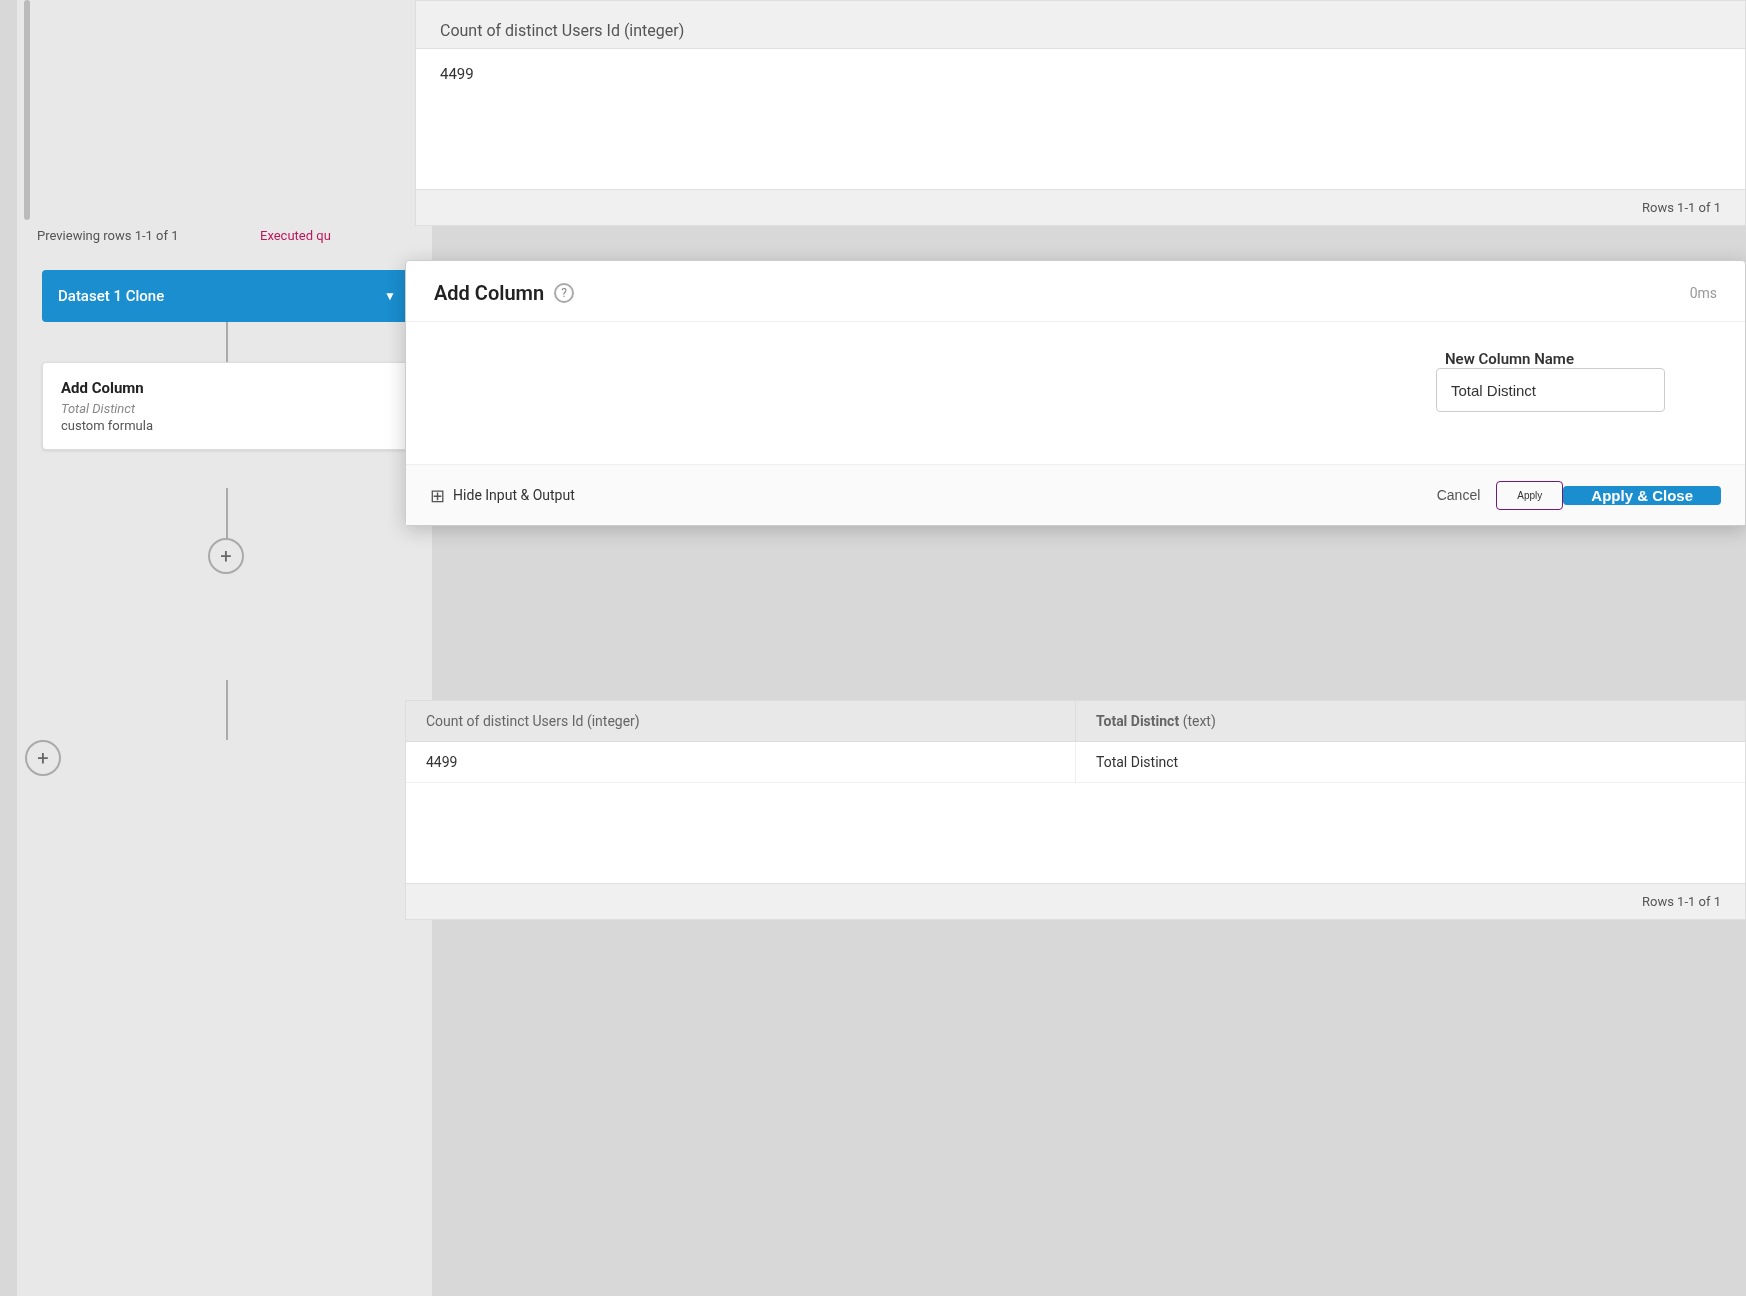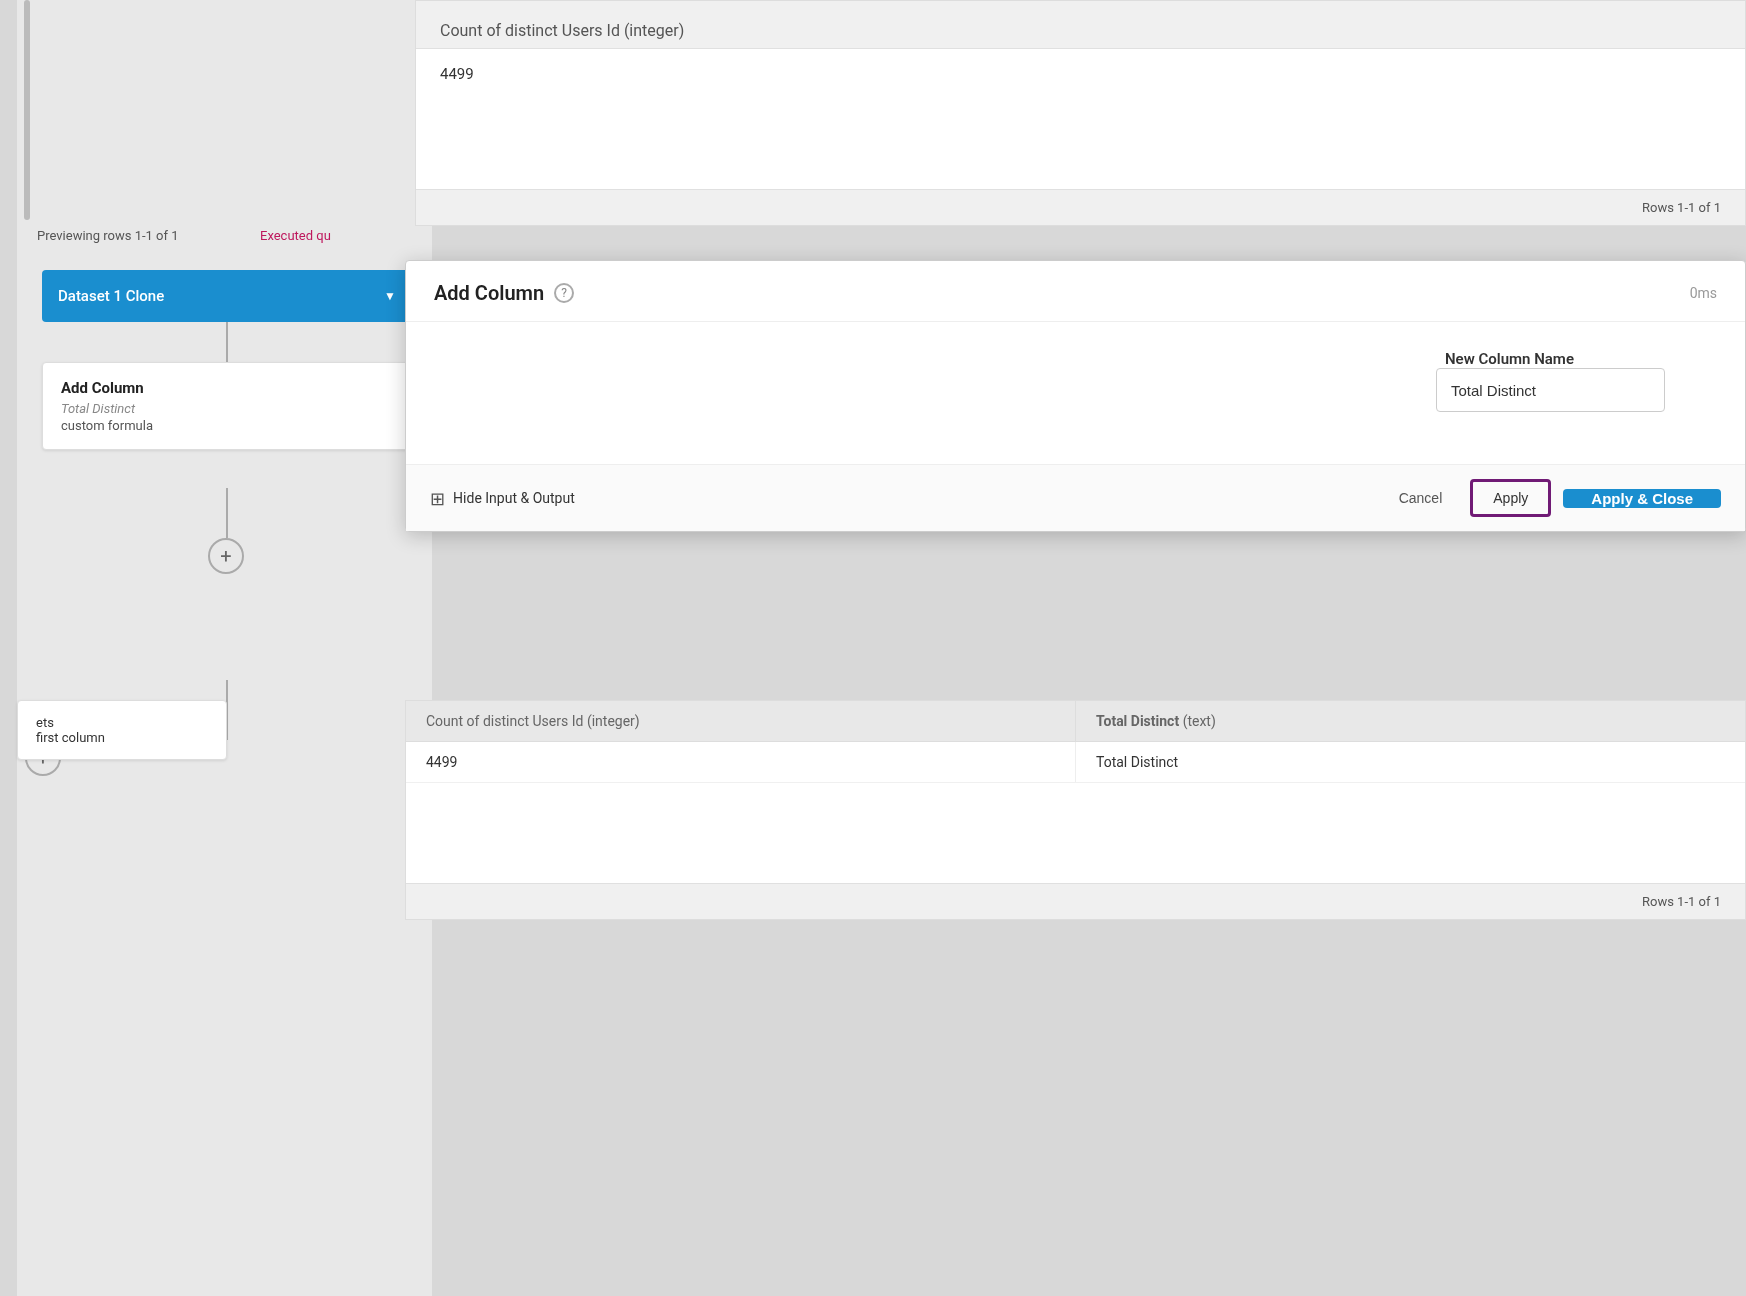--- a/index.html
+++ b/index.html
@@ -299,35 +299,35 @@
       color: #555;
     }
     .hide-io-label {
       font-size: 14px;
       color: #333;
     }
     .footer-right {
       margin-left: auto;
       display: flex;
       align-items: center;
-      gap: 12px;
+      gap: 0;
     }
     .btn-cancel {
       background: none;
       border: none;
       font-size: 14px;
       color: #555;
       cursor: pointer;
       padding: 8px 16px;
     }
     .btn-apply {
       background: none;
-      border: 3px solid #701a75;
-      border-radius: 4px;
-      font-size: 14px;
+      border: 1px solid #701a75;
+      border-radius: 4px;
+      font-size: 10px;
       color: #333;
       cursor: pointer;
       padding: 8px 20px;
     }
     .btn-apply-close {
       background: #1a8ecf;
       border: none;
       border-radius: 4px;
       font-size: 15px;
       font-weight: 600;
@@ -411,24 +411,20 @@
   </div>
 
   <div class="connector-v connector-v-2"></div>
 
   <div class="plus-circle plus-circle-1">+</div>
 
   <div class="connector-v connector-v-3"></div>
 
   <div class="plus-circle plus-circle-2">+</div>
 
-  <div class="partial-node">
-    <div class="partial-node-title">ets</div>
-    <div class="partial-node-title">first column</div>
-  </div>
 </div>
 
 <div class="top-result-panel">
   <div class="top-result-header">
     <span>Count of distinct Users Id</span>
     <span>(integer)</span>
   </div>
   <div class="top-result-value">
     <span>4499</span>
   </div>

